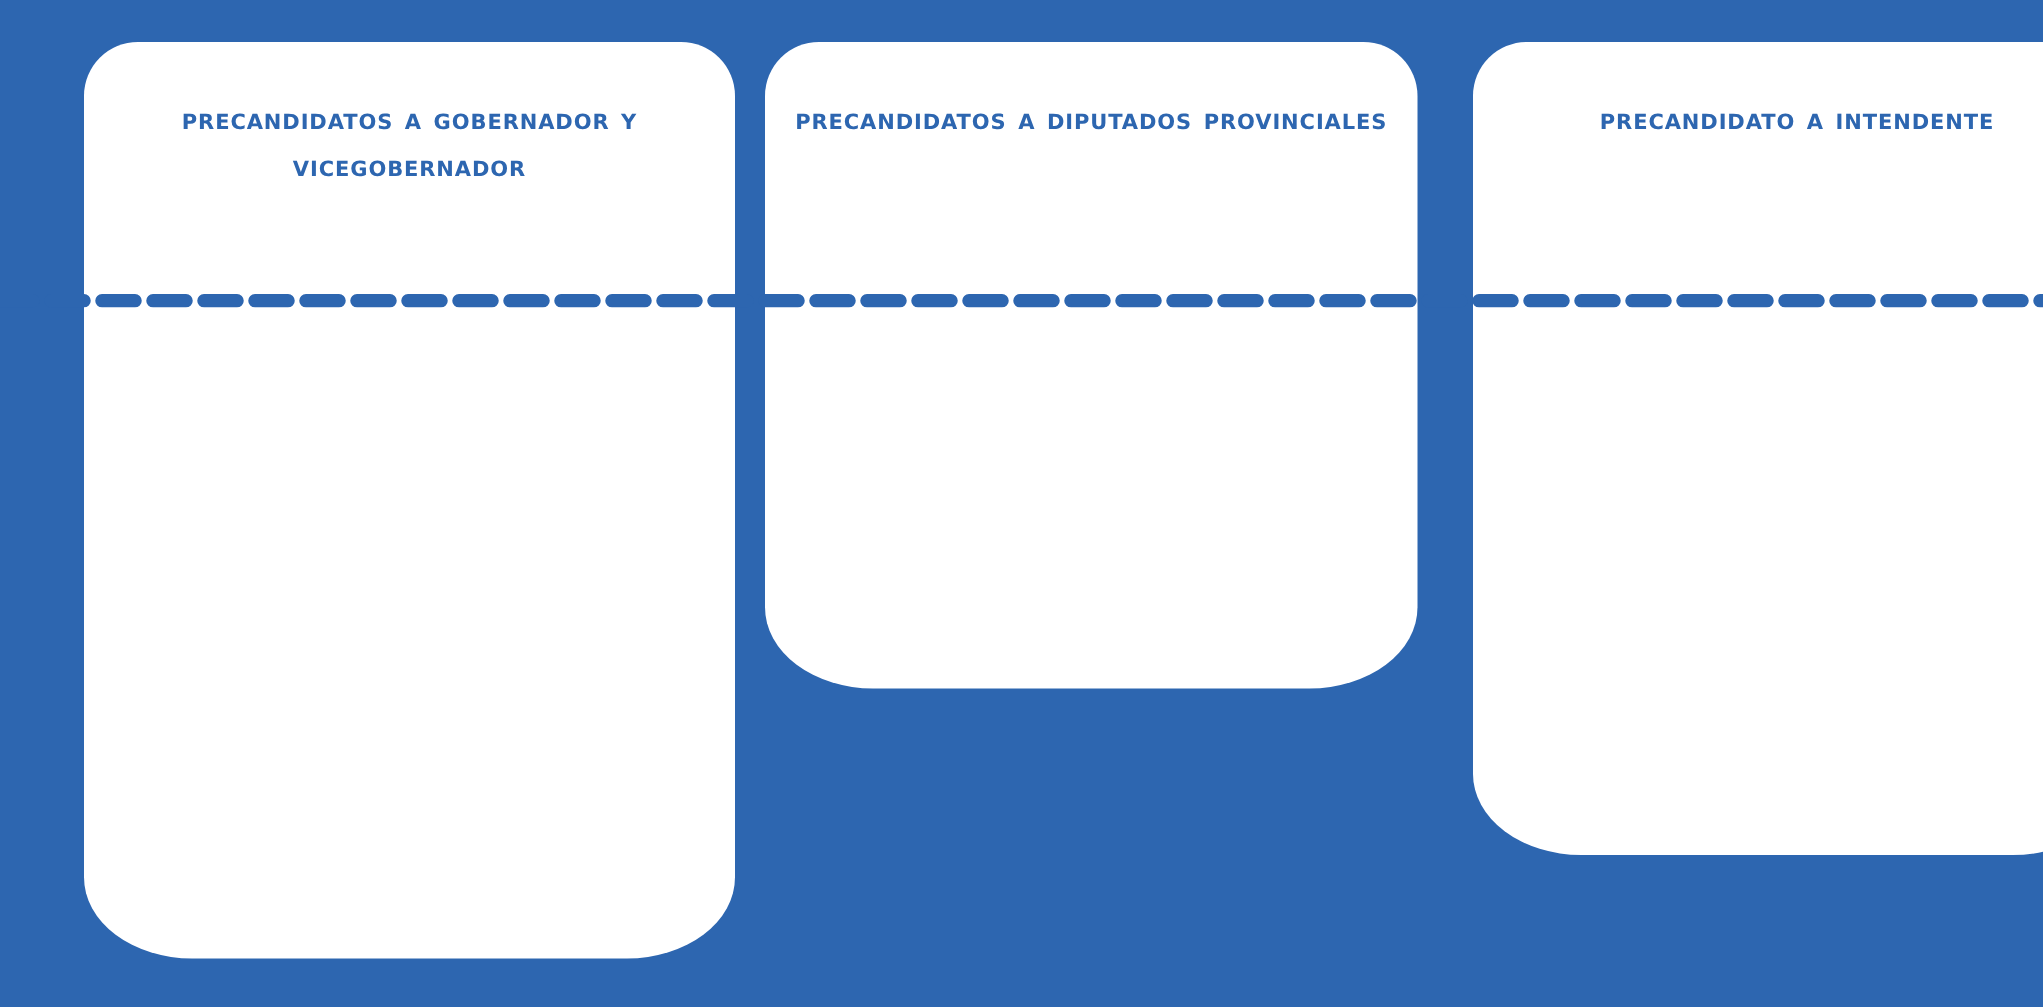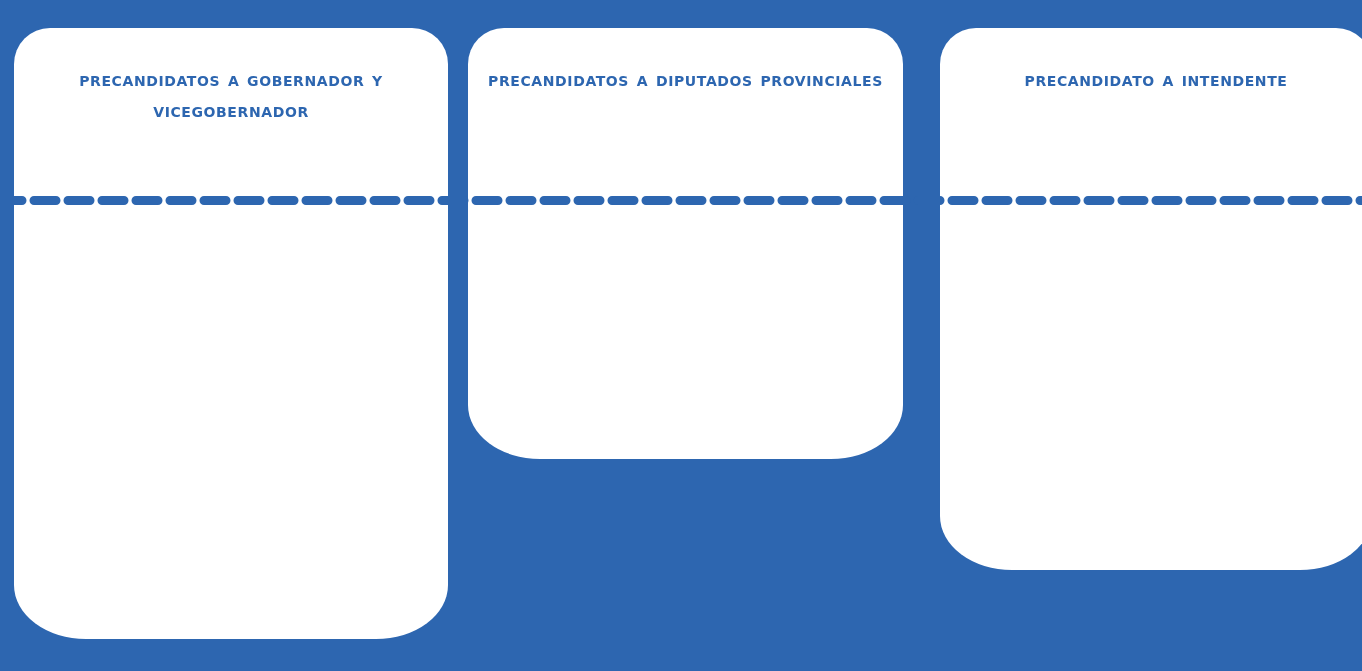--- a/index.html
+++ b/index.html
@@ -35,20 +35,21 @@
   }
 
   .section-card {
     position: absolute;
     background: #ffffff;
     
     border-top-left-radius: 36px;
     border-top-right-radius: 36px;
     border-bottom-left-radius: 72px 54px;
     border-bottom-right-radius: 72px 54px;
+    margin-left: 42px;
   }
 
   
   .section-card.card-1 { left: 14px;  top: 28px; width: 434px; height: 611px; }
   .section-card.card-2 { left: 468px; top: 28px; width: 435px; height: 431px; }
   .section-card.card-3 { left: 940px; top: 28px; width: 432px; height: 542px;
                          border-top-right-radius: 36px; }
 
   
   .card-heading {

